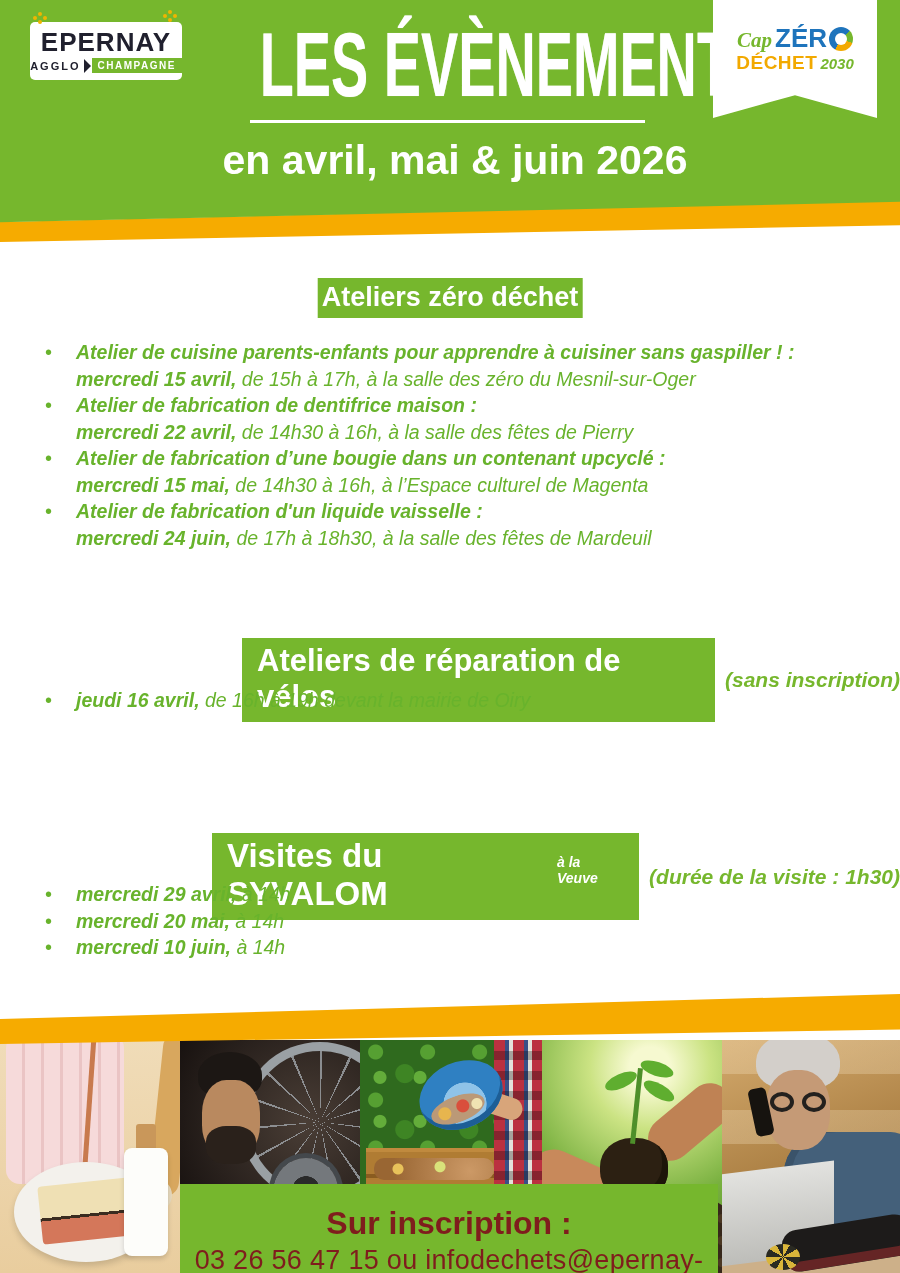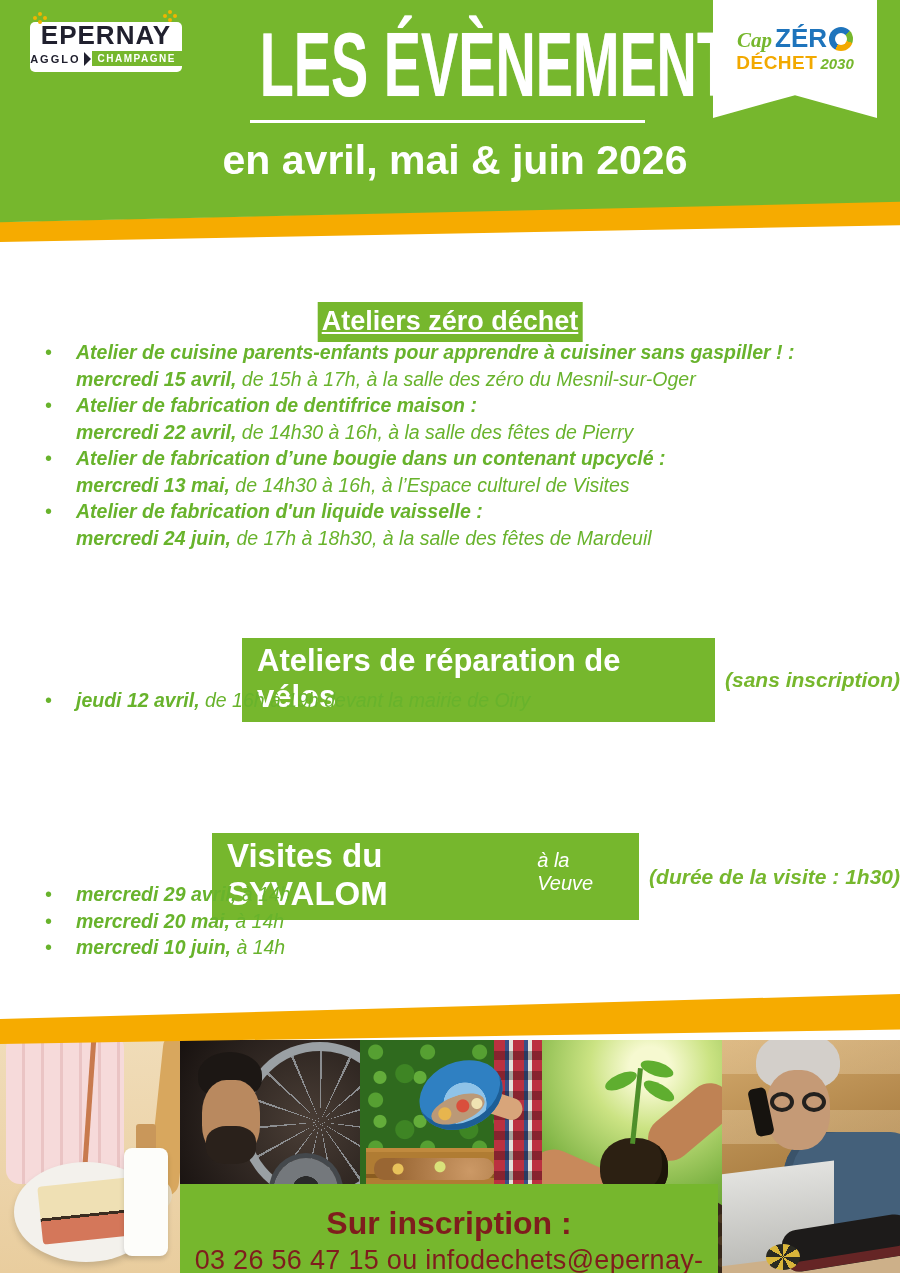--- a/index.html
+++ b/index.html
@@ -5,22 +5,22 @@
   * { margin:0; padding:0; box-sizing:border-box; }
   body { background:#888; font-family:"Liberation Sans", sans-serif; }
   .page { position:relative; width:900px; height:1273px; margin:0 auto; background:#ffffff; overflow:hidden; }
 
   
   .band-top-orange { position:absolute; left:0; top:193px; width:900px; height:52px;
     background:#f6ab00; clip-path:polygon(0 56%,100% 14%,100% 62%,0 94%); z-index:1; }
   .header-green { position:absolute; left:0; top:0; width:900px; height:228px;
     background:#76b72d; clip-path:polygon(0 0,100% 0,100% 88.5%,0 97.5%); z-index:2; }
 
-  .logo-box { position:absolute; left:30px; top:22px; width:152px; height:50px; background:#fff;
-    border-radius:5px; z-index:4; display:flex; flex-direction:column; align-items:center; }
+  .logo-box { position:absolute; left:30px; top:22px; width:152px; height:58px; background:#fff;
+    border-radius:5px; z-index:4; display:flex; flex-direction:column; align-items:center; justify-content:center; }
   .logo-name { position:relative; font-size:26px; font-weight:bold; letter-spacing:1px; color:#20202e; line-height:1; }
   .wheat { position:absolute; width:4px; height:4px; background:#f0b500; border-radius:50%;
     box-shadow:-5px -4px 0 #f0b500, 5px -4px 0 #f0b500, 0 -8px 0 #f0b500; }
   .wheat.w-left { left:8px; top:-2px; }
   .wheat.w-right { right:10px; top:-4px; }
   .logo-row2 { display:flex; align-items:center; margin-top:3px; }
   .logo-agglo { font-size:11px; font-weight:bold; letter-spacing:2px; color:#20202e; }
   .logo-chevron { width:0; height:0; border-top:7px solid transparent; border-bottom:7px solid transparent;
     border-left:7px solid #20202e; margin:0 1px 0 3px; }
   .logo-champagne { font-size:10px; font-weight:bold; letter-spacing:1.5px; color:#fff;
@@ -40,27 +40,27 @@
   .badge-zero { color:#1e74bc; font-weight:bold; font-size:26px; letter-spacing:0; }
   .badge-o { width:24px; height:24px; border-radius:50%; position:relative; margin-left:1px;
     background:conic-gradient(from 210deg, #1e74bc 0 55%, #76b72d 55% 72%, #f2a900 72% 100%); }
   .badge-o::after { content:""; position:absolute; left:6px; top:6px; width:12px; height:12px; border-radius:50%; background:#fff; }
   .badge-line2 { display:flex; align-items:baseline; justify-content:center; gap:3px; margin-top:2px; line-height:1; }
   .badge-dechet { color:#f2a900; font-weight:bold; font-size:19px; letter-spacing:.5px; }
   .badge-year { color:#76b72d; font-weight:bold; font-style:italic; font-size:15px; }
 
   
   .sec-head { background:#76b72d; color:#fff; font-weight:bold; display:inline-block; }
-  .head1 { position:absolute; top:302px; left:50%; transform:translateX(-50%); font-size:27px; padding:4px 4px 5px; z-index:3;text-decoration:underline; }
+  .head1 { position:absolute; top:278px; left:50%; transform:translateX(-50%); font-size:27px; padding:4px 4px 5px; z-index:3; }
   .head-row { position:absolute; display:flex; align-items:center; gap:10px; z-index:3; }
   .head-row2 { top:638px; left:214px; }
   .head-row3 { top:833px; left:212px; }
   .head2 { font-size:31px; padding:5px 15px 7px;margin-left:28px; }
   .head3 { font-size:33px; padding:4px 15px 7px; display:inline-flex; align-items:baseline; gap:9px; }
-  .head3-suffix { font-size:20px; font-style:italic; font-weight:normal; }
+  .head3-suffix { font-size:14px; font-style:italic; font-weight:bold; }
   .head-note { color:#76b72d; font-weight:bold; font-style:italic; font-size:21px; white-space:nowrap; }
 
   ul.events { position:absolute; left:45px; width:832px; list-style:none; z-index:3; }
   .list1 { top:339px; }
   .list2 { top:687px; }
   .list3 { top:881px; }
   ul.events li { position:relative; padding-left:31px; color:#68b32c; font-size:19.5px; line-height:26.5px; font-style:italic; }
   ul.events li::before { content:"•"; position:absolute; left:0; top:0; font-size:20px; font-style:normal; color:#68b32c; }
   .b-title { font-weight:bold; }
   .b-date { font-weight:bold; }
@@ -199,37 +199,37 @@
       <span class="b-date">mercredi 15 avril,</span>
       <span class="b-details">de 15h à 17h, à la salle des zéro du Mesnil-sur-Oger</span>
     </li>
     <li>
       <span class="b-title">Atelier de fabrication de dentifrice maison :</span><br>
       <span class="b-date">mercredi 22 avril,</span>
       <span class="b-details">de 14h30 à 16h, à la salle des fêtes de Pierry</span>
     </li>
     <li>
       <span class="b-title">Atelier de fabrication d’une bougie dans un contenant upcyclé :</span><br>
-      <span class="b-date">mercredi 13 mai,</span>
-      <span class="b-details">de 14h30 à 16h, à l’Espace culturel de Visites</span>
+      <span class="b-date">mercredi 15 mai,</span>
+      <span class="b-details">de 14h30 à 16h, à l’Espace culturel de Magenta</span>
     </li>
     <li>
       <span class="b-title">Atelier de fabrication d'un liquide vaisselle :</span><br>
       <span class="b-date">mercredi 24 juin,</span>
       <span class="b-details">de 17h à 18h30, à la salle des fêtes de Mardeuil</span>
     </li>
   </ul>
 
   <div class="head-row head-row2">
     <span class="sec-head head2">Ateliers de réparation de vélos</span>
     <span class="head-note">(sans inscription)</span>
   </div>
   <ul class="events list2">
     <li>
-      <span class="b-date">jeudi 12 avril,</span>
+      <span class="b-date">jeudi 16 avril,</span>
       <span class="b-details">de 16h à 19h devant la mairie de Oiry</span>
     </li>
   </ul>
 
   <div class="head-row head-row3">
     <span class="sec-head head3">
       <span>Visites du SYVALOM</span>
       <span class="head3-suffix">à la Veuve</span>
     </span>
     <span class="head-note">(durée de la visite : 1h30)</span>

